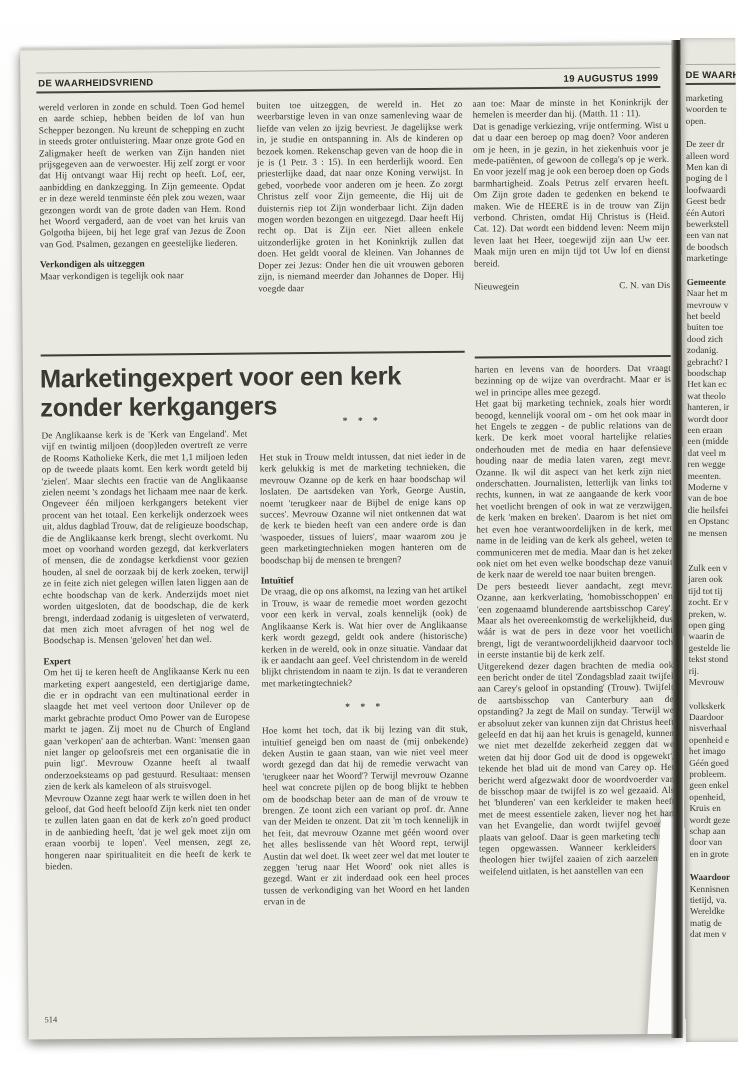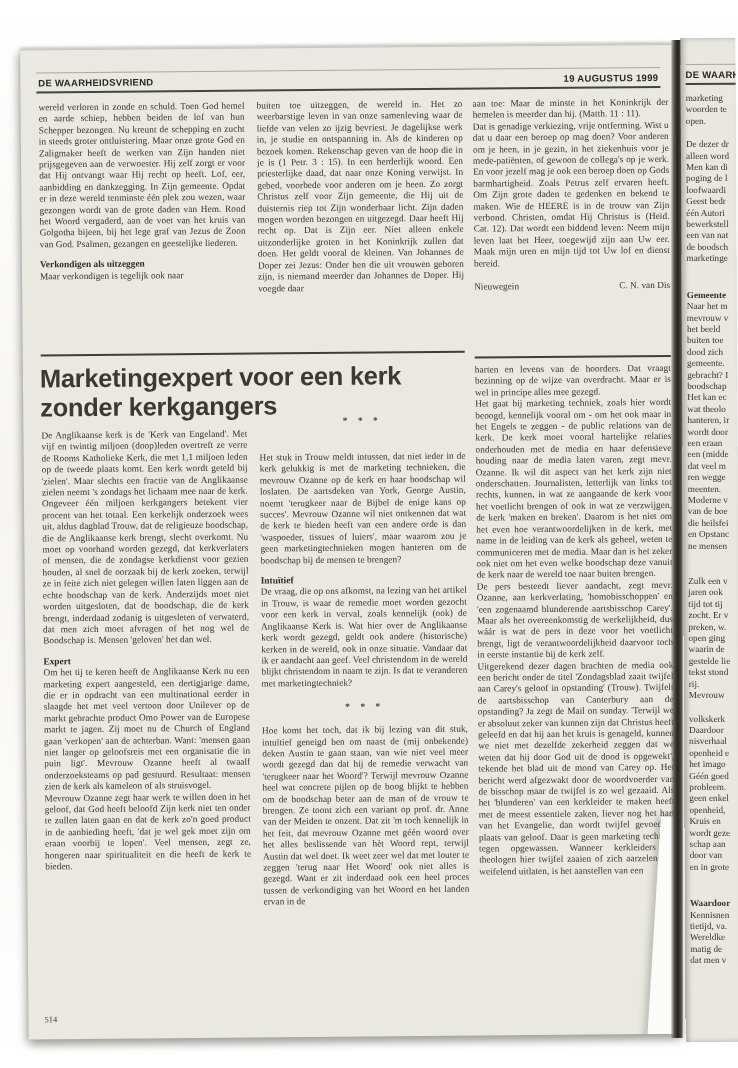--- a/index.html
+++ b/index.html
@@ -101,21 +101,21 @@
     border-top:1px solid #aaa89f; border-bottom:2px solid #44433d;
     padding:4px 0 3px 0;
     font-family:"Liberation Sans", sans-serif;
     font-weight:bold; font-size:9.5px; letter-spacing:0.3px; color:#262622;
     white-space:nowrap;
   }
   .np-body { margin-left:5px; margin-top:8px; }
   .frag {
     font-size:9.2px; line-height:11.4px; white-space:nowrap; color:#34332d;
   }
-  .frag-bold { font-weight:bold; margin-top:13px; }
+  .frag-bold { font-weight:bold; margin-top:0; }
   .frag-gap { height:12px; }
 </style>
 </head>
 <body>
 
 <div class="main-page">
 
   <div class="masthead">
     <span>DE WAARHEIDSVRIEND</span>
     <span>19 AUGUSTUS 1999</span>
@@ -175,39 +175,39 @@
 
 <div class="spine-gap"></div>
 
 <div class="next-page">
   <div class="np-mast">DE WAARH</div>
   <div class="np-body">
       <div class="frag">marketing</div>
       <div class="frag">woorden te</div>
       <div class="frag">open.</div>
       <div class="frag frag-gap"></div>
-      <div class="frag">De dezer dr</div>
+      <div class="frag">De zeer dr</div>
       <div class="frag">alleen word</div>
       <div class="frag">Men kan di</div>
       <div class="frag">poging de l</div>
       <div class="frag">loofwaardi</div>
       <div class="frag">Geest bedr</div>
       <div class="frag">één Autori</div>
       <div class="frag">bewerkstell</div>
       <div class="frag">een van nat</div>
       <div class="frag">de boodsch</div>
       <div class="frag">marketinge</div>
       <div class="frag frag-gap"></div>
       <div class="frag frag-bold">Gemeente</div>
       <div class="frag">Naar het m</div>
       <div class="frag">mevrouw v</div>
       <div class="frag">het beeld</div>
       <div class="frag">buiten toe</div>
       <div class="frag">dood zich</div>
-      <div class="frag">gemeente.</div>
+      <div class="frag">zodanig.</div>
       <div class="frag">gebracht? I</div>
       <div class="frag">boodschap</div>
       <div class="frag">Het kan ec</div>
       <div class="frag">wat theolo</div>
       <div class="frag">hanteren, ir</div>
       <div class="frag">wordt door</div>
       <div class="frag">een eraan</div>
       <div class="frag">een (midde</div>
       <div class="frag">dat veel m</div>
       <div class="frag">ren wegge</div>

